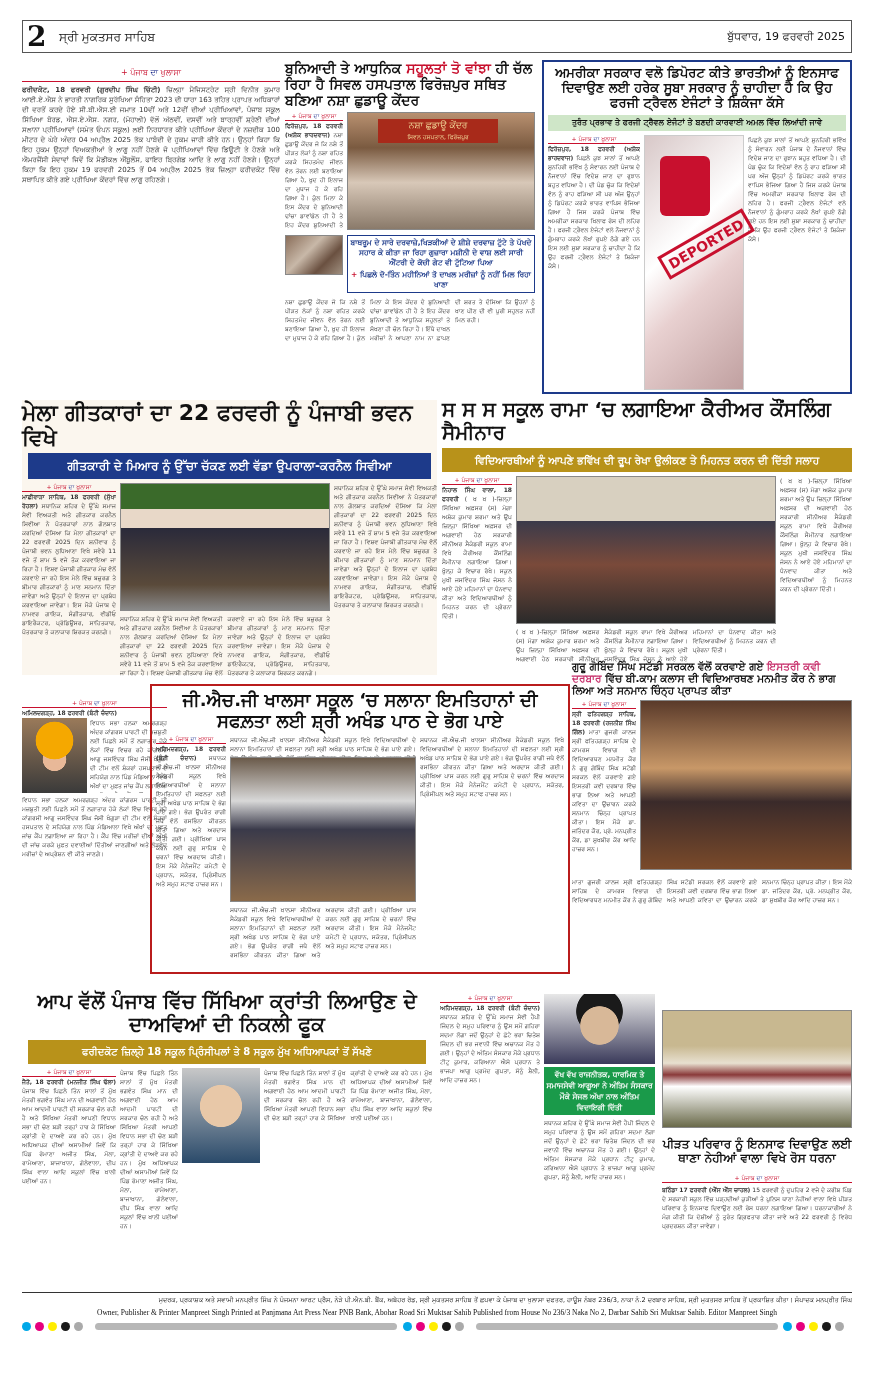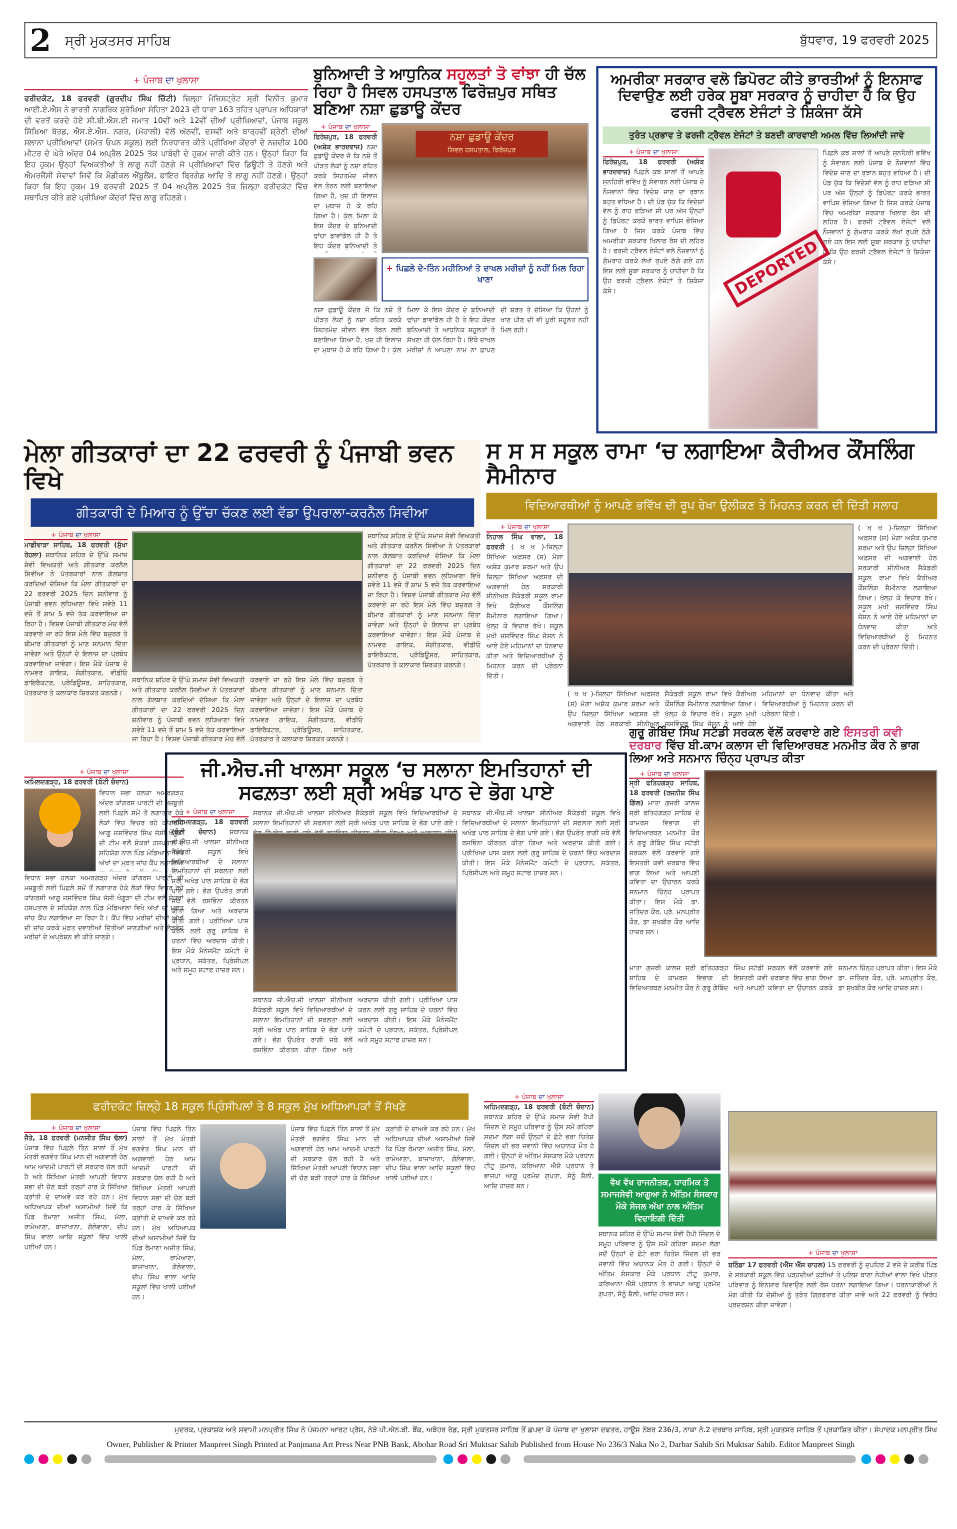--- a/index.html
+++ b/index.html
@@ -9,23 +9,23 @@
 .mast .num{font-family:"DejaVu Serif",serif;font-size:28px;font-weight:bold;margin-left:4px;width:26px}
 .mast .city{font-size:12px;margin-left:6px;width:250px}
 .mast .brand{background:#b0222e;color:#f5d21a;font-size:24px;font-weight:bold;height:33px;width:258px;display:flex;align-items:center;justify-content:center}
 .mast .date{font-size:11px;margin-left:auto;margin-right:6px}
 .hl{font-weight:bold;text-align:center;line-height:1.15}
 .red{color:#c8102e}
 .col{font-size:7px;line-height:10px;color:#333;text-align:justify;overflow:hidden}
 .byline{font-size:8px;color:#c8102e;text-align:center}
 .byline span.b{color:#1a2a8a}
 .photo{background:linear-gradient(135deg,#8a6e5a,#c8b8a8 40%,#6a5040 70%,#a09080);border:1px solid #888}
-.banner{color:#fff;font-weight:normal;text-align:center;display:flex;align-items:center;justify-content:center}
+.banner{color:#fff;font-weight:bold;text-align:center;display:flex;align-items:center;justify-content:center}
 .box{border:2px solid #1d3a8a}
-.pinkbox{border:2px solid #0f172a}
+.pinkbox{border:2px solid #b91c1c}
 .rule{height:1px;background:#c8102e}
 .dots{display:flex;gap:4px;align-items:center}
 .dot{width:9px;height:9px;border-radius:50%}
 .bar{height:7px;background:#b7b7b7;border-radius:4px}
 </style>
 </head>
 <body>
 
 <div class="abs mast">
   <span class="num">2</span>
@@ -50,20 +50,21 @@
     <div class="photo" style="width:188px;height:118px;position:relative;background:linear-gradient(180deg,#b89070,#7a5a40 30%,#d8c8b8 60%,#8a7a6a)">
       <div style="position:absolute;left:30px;top:6px;width:120px;height:24px;background:#a82a1a;color:#f5e2a0;font-size:9px;text-align:center;line-height:12px">
           <div>ਨਸ਼ਾ ਛੁਡਾਊ ਕੇਂਦਰ</div>
           <div style="font-size:6px">ਸਿਵਲ ਹਸਪਤਾਲ, ਫਿਰੋਜ਼ਪੁਰ</div>
         </div>
     </div>
   </div>
   <div style="display:flex;gap:4px;margin-top:4px">
     <div style="width:58px;height:40px" class="photo"></div>
     <div style="flex:1;background:#fff;border:1px solid #1d3a8a;color:#1d3a8a;font-size:7.5px;font-weight:bold;text-align:center;padding:2px;line-height:10px">
+      <div>ਬਾਥਰੂਮ ਦੇ ਸਾਰੇ ਦਰਵਾਜ਼ੇ,ਖਿੜਕੀਆਂ ਦੇ ਸ਼ੀਸ਼ੇ ਦਰਵਾਜ਼ ਟੁੱਟੇ ਤੇ ਪੱਖਦੇ ਸਹਾਰ ਕੇ ਕੀਤਾ ਜਾ ਰਿਹਾ ਗੁਜ਼ਾਰਾ ਮਸ਼ੀਨੀ ਦੇ ਵਾਸ਼ ਲਈ ਸਾਰੀ ਐਂਟਰੀ ਦੇ ਕੋਚੀ ਗੇਟ ਵੀ ਟੁੱਟਿਆ ਪਿਆ</div>
       <div style="margin-top:2px"><span class="red">+</span> <span>ਪਿਛਲੇ ਦੋ-ਤਿੰਨ ਮਹੀਨਿਆਂ ਤੋ ਦਾਖਲ ਮਰੀਜ਼ਾਂ ਨੂੰ ਨਹੀਂ ਮਿਲ ਰਿਹਾ ਖਾਣਾ</span></div>
     </div>
   </div>
   <div class="col" style="height:100px;margin-top:4px;column-count:3;column-gap:5px;font-size:6px;line-height:9px">ਨਸ਼ਾ ਛੁਡਾਊ ਕੇਂਦਰ ਜੋ ਕਿ ਨਸ਼ੇ ਤੋਂ ਪੀੜਤ ਲੋਕਾਂ ਨੂੰ ਨਸ਼ਾ ਰਹਿਤ ਕਰਕੇ ਸਿਹਤਮੰਦ ਜੀਵਨ ਵੱਲ ਤੋਰਨ ਲਈ ਬਣਾਇਆ ਗਿਆ ਹੈ, ਖੁਦ ਹੀ ਇਲਾਜ ਦਾ ਮੁਥਾਜ ਹੋ ਕੇ ਰਹਿ ਗਿਆ ਹੈ। ਕੁੱਲ ਮਿਲਾ ਕੇ ਇਸ ਕੇਂਦਰ ਦੇ ਬੁਨਿਆਦੀ ਢਾਂਚਾ ਡਾਵਾਂਡੋਲ ਹੀ ਹੈ ਤੇ ਇਹ ਕੇਂਦਰ ਬੁਨਿਆਦੀ ਤੇ ਆਧੁਨਿਕ ਸਹੂਲਤਾਂ ਤੋ ਸੱਖਣਾ ਹੀ ਚੱਲ ਰਿਹਾ ਹੈ। ਇੱਥੇ ਦਾਖਲ ਮਰੀਜ਼ਾਂ ਨੇ ਆਪਣਾ ਨਾਮ ਨਾ ਛਾਪਣ ਦੀ ਸ਼ਰਤ ਤੇ ਦੱਸਿਆ ਕਿ ਉਹਨਾਂ ਨੂੰ ਖਾਣ ਪੀਣ ਦੀ ਵੀ ਪੂਰੀ ਸਹੂਲਤ ਨਹੀਂ ਮਿਲ ਰਹੀ।</div>
 </div>
 
 <div class="abs box" style="left:542px;top:60px;width:310px;height:334px;padding:4px">
   <div class="hl" style="font-size:13px">ਅਮਰੀਕਾ ਸਰਕਾਰ ਵਲੋ ਡਿਪੋਰਟ ਕੀਤੇ ਭਾਰਤੀਆਂ ਨੂੰ ਇਨਸਾਫ ਦਿਵਾਉਣ ਲਈ ਹਰੇਕ ਸੂਬਾ ਸਰਕਾਰ ਨੂੰ ਚਾਹੀਦਾ ਹੈ ਕਿ ਉਹ ਫਰਜੀ ਟ੍ਰੈਵਲ ਏਜੰਟਾਂ ਤੇ ਸ਼ਿਕੰਜਾ ਕੱਸੇ</div>
   <div style="background:#cfe6c8;font-size:8px;text-align:center;padding:3px;margin-top:4px;font-weight:bold">ਤੁਰੰਤ ਪ੍ਰਭਾਵ ਤੇ ਫਰਜੀ ਟ੍ਰੈਵਲ ਏਜੰਟਾਂ ਤੇ ਬਣਦੀ ਕਾਰਵਾਈ ਅਮਲ ਵਿੱਚ ਲਿਆਂਦੀ ਜਾਵੇ</div>
   <div style="display:flex;gap:4px;margin-top:4px">
@@ -149,20 +150,21 @@
       <div class="byline" style="font-size:6px"><span>+</span> <span>ਪੰਜਾਬ</span> <span class="b">ਦਾ</span> <span>ਖੁਲਾਸਾ</span></div>
       <div class="rule"></div>
       <div class="col" style="height:165px;font-size:6px;line-height:9px"><b>ਸ੍ਰੀ ਫਤਿਹਗੜ੍ਹ ਸਾਹਿਬ, 18 ਫਰਵਰੀ (ਰਜਨੀਸ਼ ਸਿੰਘ ਗਿੱਲ)</b> <span>ਮਾਤਾ ਗੁਜਰੀ ਕਾਲਜ ਸ੍ਰੀ ਫਤਿਹਗੜ੍ਹ ਸਾਹਿਬ ਦੇ ਕਾਮਰਸ ਵਿਭਾਗ ਦੀ ਵਿਦਿਆਰਥਣ ਮਨਮੀਤ ਕੌਰ ਨੇ ਗੁਰੂ ਗੋਬਿੰਦ ਸਿੰਘ ਸਟੱਡੀ ਸਰਕਲ ਵੱਲੋਂ ਕਰਵਾਏ ਗਏ ਇਸਤਰੀ ਕਵੀ ਦਰਬਾਰ ਵਿੱਚ ਭਾਗ ਲਿਆ ਅਤੇ ਆਪਣੀ ਕਵਿਤਾ ਦਾ ਉਚਾਰਨ ਕਰਕੇ ਸਨਮਾਨ ਚਿੰਨ੍ਹ ਪ੍ਰਾਪਤ ਕੀਤਾ। ਇਸ ਮੌਕੇ ਡਾ. ਜਤਿੰਦਰ ਕੌਰ, ਪ੍ਰੋ. ਮਨਪ੍ਰੀਤ ਕੌਰ, ਡਾ ਸੁਖਬੀਰ ਕੌਰ ਆਦਿ ਹਾਜ਼ਰ ਸਨ।</span></div>
     </div>
     <div class="photo" style="flex:1;height:170px;background:linear-gradient(180deg,#5a3a2a,#c89868 40%,#3a2a2a 60%,#7a4a2a)"></div>
   </div>
   <div class="col" style="height:80px;margin-top:3px;column-count:3;column-gap:5px;font-size:6px;line-height:9px">ਮਾਤਾ ਗੁਜਰੀ ਕਾਲਜ ਸ੍ਰੀ ਫਤਿਹਗੜ੍ਹ ਸਾਹਿਬ ਦੇ ਕਾਮਰਸ ਵਿਭਾਗ ਦੀ ਵਿਦਿਆਰਥਣ ਮਨਮੀਤ ਕੌਰ ਨੇ ਗੁਰੂ ਗੋਬਿੰਦ ਸਿੰਘ ਸਟੱਡੀ ਸਰਕਲ ਵੱਲੋਂ ਕਰਵਾਏ ਗਏ ਇਸਤਰੀ ਕਵੀ ਦਰਬਾਰ ਵਿੱਚ ਭਾਗ ਲਿਆ ਅਤੇ ਆਪਣੀ ਕਵਿਤਾ ਦਾ ਉਚਾਰਨ ਕਰਕੇ ਸਨਮਾਨ ਚਿੰਨ੍ਹ ਪ੍ਰਾਪਤ ਕੀਤਾ। ਇਸ ਮੌਕੇ ਡਾ. ਜਤਿੰਦਰ ਕੌਰ, ਪ੍ਰੋ. ਮਨਪ੍ਰੀਤ ਕੌਰ, ਡਾ ਸੁਖਬੀਰ ਕੌਰ ਆਦਿ ਹਾਜ਼ਰ ਸਨ।</div>
 </div>
 
 <div class="abs" style="left:22px;top:990px;width:410px;height:300px">
+  <div class="hl" style="font-size:20px">ਆਪ ਵੱਲੋਂ ਪੰਜਾਬ ਵਿੱਚ ਸਿੱਖਿਆ ਕ੍ਰਾਂਤੀ ਲਿਆਉਣ ਦੇ ਦਾਅਵਿਆਂ ਦੀ ਨਿਕਲੀ ਫੂਕ</div>
   <div class="banner" style="background:#b8921a;height:24px;font-size:10px;margin:4px 6px 0 6px">ਫਰੀਦਕੋਟ ਜ਼ਿਲ੍ਹੇ 18 ਸਕੂਲ ਪ੍ਰਿੰਸੀਪਲਾਂ ਤੇ 8 ਸਕੂਲ ਮੁੱਖ ਅਧਿਆਪਕਾਂ ਤੋਂ ਸੱਖਣੇ</div>
   <div style="display:flex;gap:4px;margin-top:4px">
     <div style="width:94px">
       <div class="byline" style="font-size:6px"><span>+</span> <span>ਪੰਜਾਬ</span> <span class="b">ਦਾ</span> <span>ਖੁਲਾਸਾ</span></div>
       <div class="rule"></div>
       <div class="col" style="height:190px;font-size:6px;line-height:9px"><b>ਜੈਤੋ, 18 ਫਰਵਰੀ (ਮਨਜੀਤ ਸਿੰਘ ਢੱਲਾ)</b> <span>ਪੰਜਾਬ ਵਿੱਚ ਪਿਛਲੇ ਤਿੰਨ ਸਾਲਾਂ ਤੋਂ ਮੁੱਖ ਮੰਤਰੀ ਭਗਵੰਤ ਸਿੰਘ ਮਾਨ ਦੀ ਅਗਵਾਈ ਹੇਠ ਆਮ ਆਦਮੀ ਪਾਰਟੀ ਦੀ ਸਰਕਾਰ ਚੱਲ ਰਹੀ ਹੈ ਅਤੇ ਸਿੱਖਿਆ ਮੰਤਰੀ ਆਪਣੀ ਵਿਧਾਨ ਸਭਾ ਦੀ ਚੋਣ ਬੜੀ ਤਰ੍ਹਾਂ ਹਾਰ ਕੇ ਸਿੱਖਿਆ ਕ੍ਰਾਂਤੀ ਦੇ ਦਾਅਵੇ ਕਰ ਰਹੇ ਹਨ। ਮੁੱਖ ਅਧਿਆਪਕ ਦੀਆਂ ਅਸਾਮੀਆਂ ਜਿਵੇਂ ਕਿ ਪਿੰਡ ਰੋਮਾਣਾ ਅਜੀਤ ਸਿੰਘ, ਮੱਲਾ, ਰਾਮੇਆਣਾ, ਬਾਜਾਖਾਨਾ, ਗੋਲੇਵਾਲਾ, ਦੀਪ ਸਿੰਘ ਵਾਲਾ ਆਦਿ ਸਕੂਲਾਂ ਵਿੱਚ ਖਾਲੀ ਪਈਆਂ ਹਨ।</span></div>
     </div>
     <div class="col" style="width:58px;height:200px;font-size:6px;line-height:9px">ਪੰਜਾਬ ਵਿੱਚ ਪਿਛਲੇ ਤਿੰਨ ਸਾਲਾਂ ਤੋਂ ਮੁੱਖ ਮੰਤਰੀ ਭਗਵੰਤ ਸਿੰਘ ਮਾਨ ਦੀ ਅਗਵਾਈ ਹੇਠ ਆਮ ਆਦਮੀ ਪਾਰਟੀ ਦੀ ਸਰਕਾਰ ਚੱਲ ਰਹੀ ਹੈ ਅਤੇ ਸਿੱਖਿਆ ਮੰਤਰੀ ਆਪਣੀ ਵਿਧਾਨ ਸਭਾ ਦੀ ਚੋਣ ਬੜੀ ਤਰ੍ਹਾਂ ਹਾਰ ਕੇ ਸਿੱਖਿਆ ਕ੍ਰਾਂਤੀ ਦੇ ਦਾਅਵੇ ਕਰ ਰਹੇ ਹਨ। ਮੁੱਖ ਅਧਿਆਪਕ ਦੀਆਂ ਅਸਾਮੀਆਂ ਜਿਵੇਂ ਕਿ ਪਿੰਡ ਰੋਮਾਣਾ ਅਜੀਤ ਸਿੰਘ, ਮੱਲਾ, ਰਾਮੇਆਣਾ, ਬਾਜਾਖਾਨਾ, ਗੋਲੇਵਾਲਾ, ਦੀਪ ਸਿੰਘ ਵਾਲਾ ਆਦਿ ਸਕੂਲਾਂ ਵਿੱਚ ਖਾਲੀ ਪਈਆਂ ਹਨ।</div>
     <div style="width:78px;height:95px;background:radial-gradient(circle at 50% 40%,#e8c8a8 30%,transparent 31%),linear-gradient(180deg,#c8c8c8,#2a4a6a)"></div>
     <div class="col" style="flex:1;height:200px;font-size:6px;line-height:9px;column-count:2;column-gap:5px">ਪੰਜਾਬ ਵਿੱਚ ਪਿਛਲੇ ਤਿੰਨ ਸਾਲਾਂ ਤੋਂ ਮੁੱਖ ਮੰਤਰੀ ਭਗਵੰਤ ਸਿੰਘ ਮਾਨ ਦੀ ਅਗਵਾਈ ਹੇਠ ਆਮ ਆਦਮੀ ਪਾਰਟੀ ਦੀ ਸਰਕਾਰ ਚੱਲ ਰਹੀ ਹੈ ਅਤੇ ਸਿੱਖਿਆ ਮੰਤਰੀ ਆਪਣੀ ਵਿਧਾਨ ਸਭਾ ਦੀ ਚੋਣ ਬੜੀ ਤਰ੍ਹਾਂ ਹਾਰ ਕੇ ਸਿੱਖਿਆ ਕ੍ਰਾਂਤੀ ਦੇ ਦਾਅਵੇ ਕਰ ਰਹੇ ਹਨ। ਮੁੱਖ ਅਧਿਆਪਕ ਦੀਆਂ ਅਸਾਮੀਆਂ ਜਿਵੇਂ ਕਿ ਪਿੰਡ ਰੋਮਾਣਾ ਅਜੀਤ ਸਿੰਘ, ਮੱਲਾ, ਰਾਮੇਆਣਾ, ਬਾਜਾਖਾਨਾ, ਗੋਲੇਵਾਲਾ, ਦੀਪ ਸਿੰਘ ਵਾਲਾ ਆਦਿ ਸਕੂਲਾਂ ਵਿੱਚ ਖਾਲੀ ਪਈਆਂ ਹਨ।</div>
@@ -179,20 +181,21 @@
     <div style="flex:1">
       <div style="height:70px;background:radial-gradient(circle at 50% 45%,#d8b898 28%,transparent 29%),radial-gradient(circle at 50% 25%,#1a1a1a 30%,transparent 31%),linear-gradient(180deg,#e8e8e8,#3a3a5a)"></div>
       <div style="background:#1a9a4a;color:#fff;font-size:7.5px;font-weight:bold;text-align:center;line-height:11px;padding:2px;margin-top:3px">ਵੱਖ ਵੱਖ ਰਾਜਨੀਤਕ, ਧਾਰਮਿਕ ਤੇ ਸਮਾਜਸੇਵੀ ਆਗੂਆ ਨੇ ਅੰਤਿਮ ਸੰਸਕਾਰ ਮੌਕੇ ਸੇਜਲ ਅੱਖਾ ਨਾਲ ਅੰਤਿਮ ਵਿਦਾਇਗੀ ਦਿੱਤੀ</div>
       <div class="col" style="height:105px;font-size:6px;line-height:9px;margin-top:3px">ਸਥਾਨਕ ਸ਼ਹਿਰ ਦੇ ਉੱਘੇ ਸਮਾਜ ਸੇਵੀ ਹੈਪੀ ਜਿੰਦਲ ਦੇ ਸਮੂਹ ਪਰਿਵਾਰ ਨੂੰ ਉਸ ਸਮੇਂ ਗਹਿਰਾ ਸਦਮਾ ਲੱਗਾ ਜਦੋਂ ਉਨ੍ਹਾਂ ਦੇ ਛੋਟੇ ਭਰਾ ਚਿਤੇਸ਼ ਜਿੰਦਲ ਦੀ ਭਰ ਜਵਾਨੀ ਵਿੱਚ ਅਚਾਨਕ ਮੌਤ ਹੋ ਗਈ। ਉਨ੍ਹਾਂ ਦੇ ਅੰਤਿਮ ਸੰਸਕਾਰ ਮੌਕੇ ਪ੍ਰਧਾਨ ਟੀਟੂ ਕੁਮਾਰ, ਕਰਿਆਨਾ ਐਸੋ ਪ੍ਰਧਾਨ ਤੇ ਭਾਜਪਾ ਆਗੂ ਪ੍ਰਮੋਦ ਗੁਪਤਾ, ਸੋਨੂੰ ਸ਼ੈਲੀ, ਆਦਿ ਹਾਜ਼ਰ ਸਨ।</div>
     </div>
   </div>
 </div>
 
 <div class="abs" style="left:662px;top:1010px;width:190px;height:280px">
   <div class="photo" style="height:118px;background:linear-gradient(180deg,#c8b890 30%,#e8e0d0 45%,#8a3a3a 55%,#fff 65%,#6a6a4a)"></div>
+  <div class="hl" style="font-size:12px;margin-top:10px">ਪੀੜਤ ਪਰਿਵਾਰ ਨੂੰ ਇਨਸਾਫ ਦਿਵਾਉਣ ਲਈ ਥਾਣਾ ਨੇਹੀਆਂ ਵਾਲਾ ਵਿਖੇ ਰੋਸ ਧਰਨਾ</div>
   <div class="byline" style="font-size:6px;margin-top:8px"><span>+</span> <span>ਪੰਜਾਬ</span> <span class="b">ਦਾ</span> <span>ਖੁਲਾਸਾ</span></div>
   <div class="rule"></div>
   <div class="col" style="height:95px;font-size:6px;line-height:9px;margin-top:2px"><b>ਬਠਿੰਡਾ 17 ਫਰਵਰੀ (ਐੱਸ ਐੱਸ ਚਾਹਲ)</b> <span>15 ਫਰਵਰੀ ਨੂੰ ਦੁਪਹਿਰ 2 ਵਜੇ ਦੇ ਕਰੀਬ ਪਿੰਡ ਦੇ ਸਰਕਾਰੀ ਸਕੂਲ ਵਿੱਚ ਪੜ੍ਹਦੀਆਂ ਕੁੜੀਆਂ ਤੇ ਪੁਲਿਸ ਥਾਣਾ ਨੇਹੀਆਂ ਵਾਲਾ ਵਿਖੇ ਪੀੜਤ ਪਰਿਵਾਰ ਨੂੰ ਇਨਸਾਫ ਦਿਵਾਉਣ ਲਈ ਰੋਸ ਧਰਨਾ ਲਗਾਇਆ ਗਿਆ। ਧਰਨਾਕਾਰੀਆਂ ਨੇ ਮੰਗ ਕੀਤੀ ਕਿ ਦੋਸ਼ੀਆਂ ਨੂੰ ਤੁਰੰਤ ਗ੍ਰਿਫਤਾਰ ਕੀਤਾ ਜਾਵੇ ਅਤੇ 22 ਫਰਵਰੀ ਨੂੰ ਵਿਰੋਧ ਪ੍ਰਦਰਸ਼ਨ ਕੀਤਾ ਜਾਵੇਗਾ।</span></div>
 </div>
 
 <div class="abs" style="left:22px;top:1292px;width:830px;height:1px;background:#333"></div>
 <div class="abs" style="left:22px;top:1296px;width:830px;font-size:6.5px;text-align:right;white-space:nowrap;overflow:hidden">ਮੁਦਰਕ, ਪ੍ਰਕਾਸ਼ਕ ਅਤੇ ਸਵਾਮੀ ਮਨਪ੍ਰੀਤ ਸਿੰਘ ਨੇ ਪੰਜਮਨਾ ਆਰਟ ਪ੍ਰੈਸ, ਨੇੜੇ ਪੀ.ਐਨ.ਬੀ. ਬੈਂਕ, ਅਬੋਹਰ ਰੋਡ, ਸ੍ਰੀ ਮੁਕਤਸਰ ਸਾਹਿਬ ਤੋਂ ਛਪਵਾ ਕੇ ਪੰਜਾਬ ਦਾ ਖੁਲਾਸਾ ਦਫਤਰ, ਹਾਊਸ ਨੰਬਰ 236/3, ਨਾਕਾ ਨੰ.2 ਦਰਬਾਰ ਸਾਹਿਬ, ਸ੍ਰੀ ਮੁਕਤਸਰ ਸਾਹਿਬ ਤੋਂ ਪ੍ਰਕਾਸ਼ਿਤ ਕੀਤਾ। ਸੰਪਾਦਕ ਮਨਪ੍ਰੀਤ ਸਿੰਘ</div>
 <div class="abs" style="left:22px;top:1308px;width:830px;font-size:7.5px;text-align:center;font-family:'Liberation Serif',serif;white-space:nowrap;overflow:hidden">Owner, Publisher &amp; Printer Manpreet Singh Printed at Panjmana Art Press Near PNB Bank, Abohar Road Sri Muktsar Sahib Published from House No 236/3 Naka No 2, Darbar Sahib Sri Muktsar Sahib. Editor Manpreet Singh</div>
 
 <div class="abs dots" style="left:22px;top:1322px">

